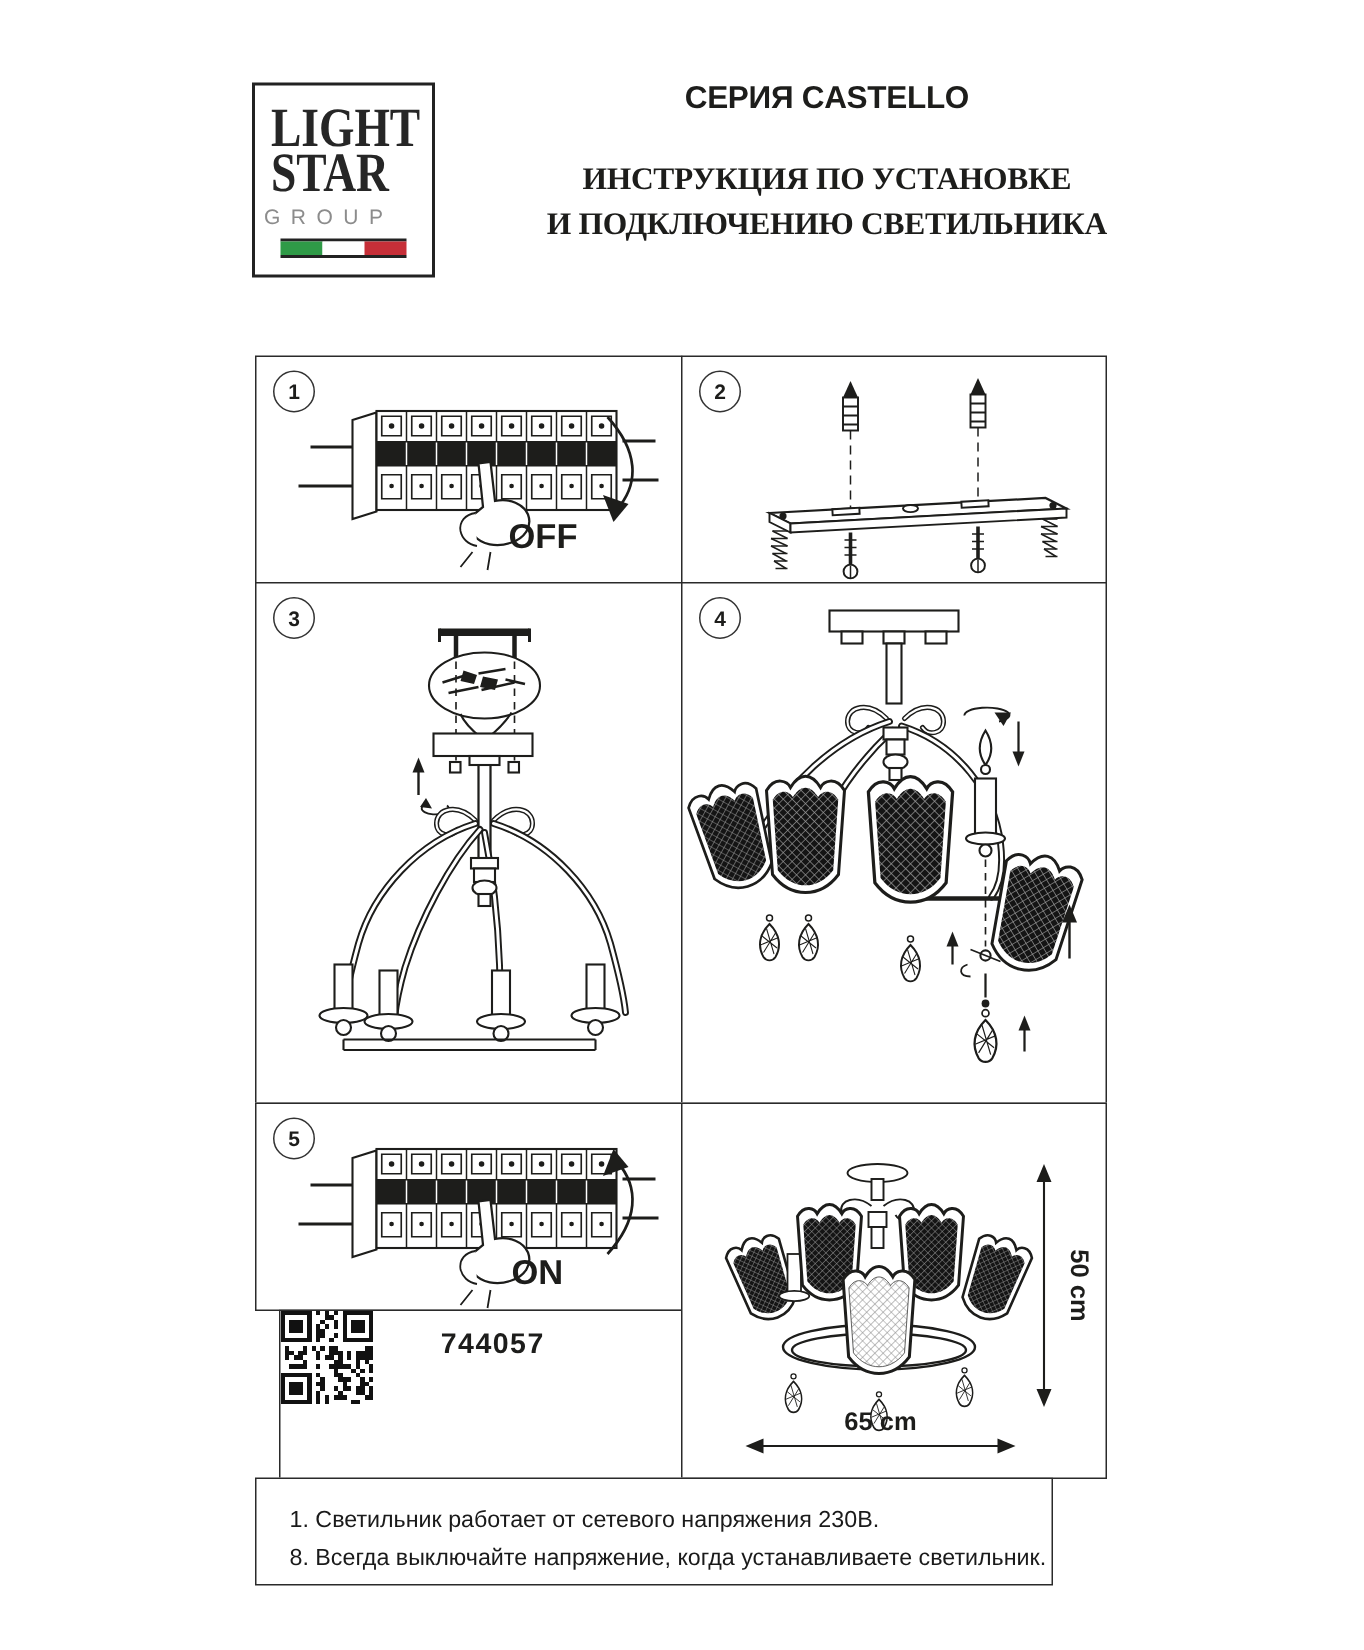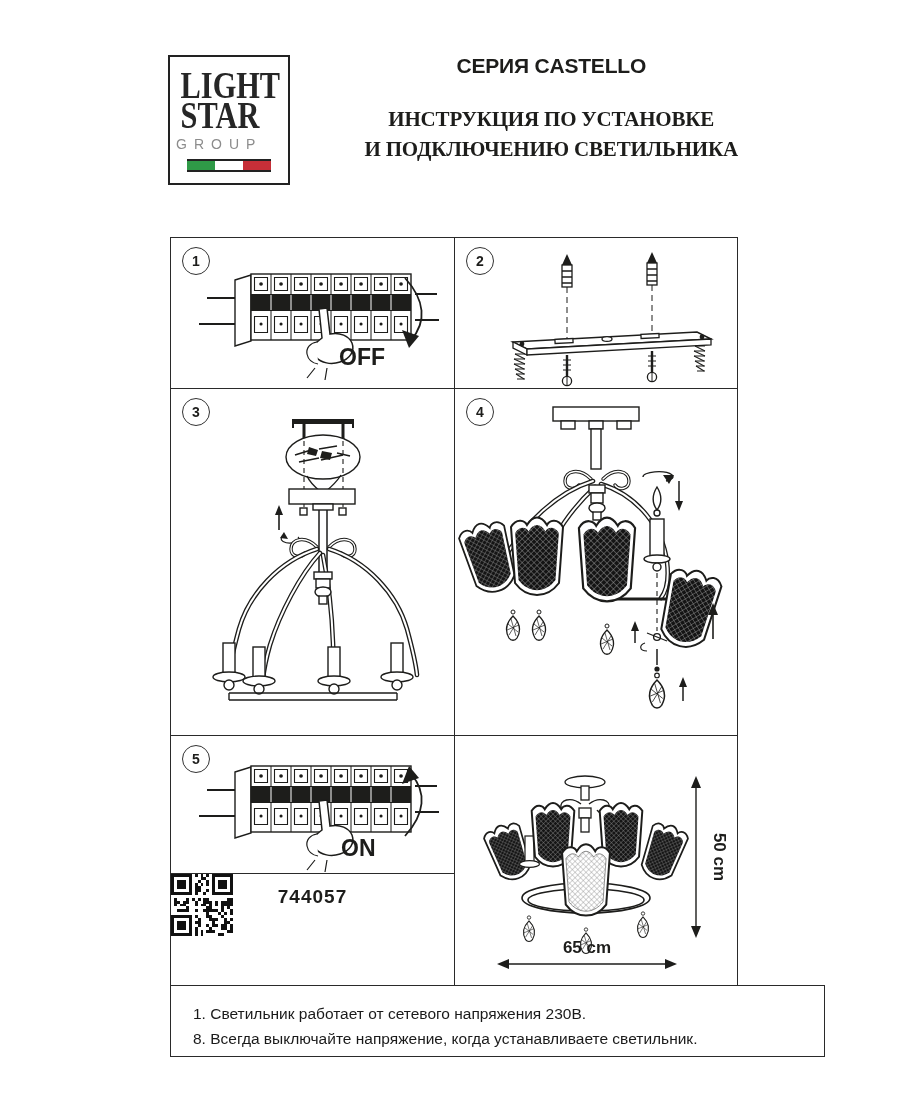--- a/index.html
+++ b/index.html
@@ -29,23 +29,23 @@
 
   
   .grid{position:absolute;left:170px;top:237px;width:568px;height:820px;}
   .cell{position:absolute;box-sizing:border-box;border:1px solid #2a2a2a;background:#fff;}
   .c1{left:0;top:0;width:285px;height:152px;}
   .c2{left:284;top:0;}
   .c2{left:284px;top:0;width:284px;height:152px;}
   .c3{left:0;top:151px;width:285px;height:348px;}
   .c4{left:284px;top:151px;width:284px;height:348px;}
   .c5{left:0;top:498px;width:285px;height:139px;}
-  .c6{left:0;top:636px;width:285px;height:131px;}
+  .c6{left:16px;top:636px;width:285px;height:131px;}
   .c7{left:284px;top:498px;width:284px;height:251px;}
-  .c8{left:0;top:748px;width:655px;height:72px;}
+  .c8{left:0;top:748px;width:532px;height:72px;}
 
   .badge{position:absolute;left:11px;top:9px;width:26px;height:26px;border:1.4px solid #333;
          border-radius:50%;font-size:14px;font-weight:700;display:flex;align-items:center;
          justify-content:center;background:#fff;z-index:2;}
   .cell svg{position:absolute;left:0;top:0;}
 
   
   .article-num{margin-top:12px;text-align:center;font-size:19px;font-weight:700;letter-spacing:1px;}
   .qr-wrap{display:flex;justify-content:center;margin-top:6px;}
 

